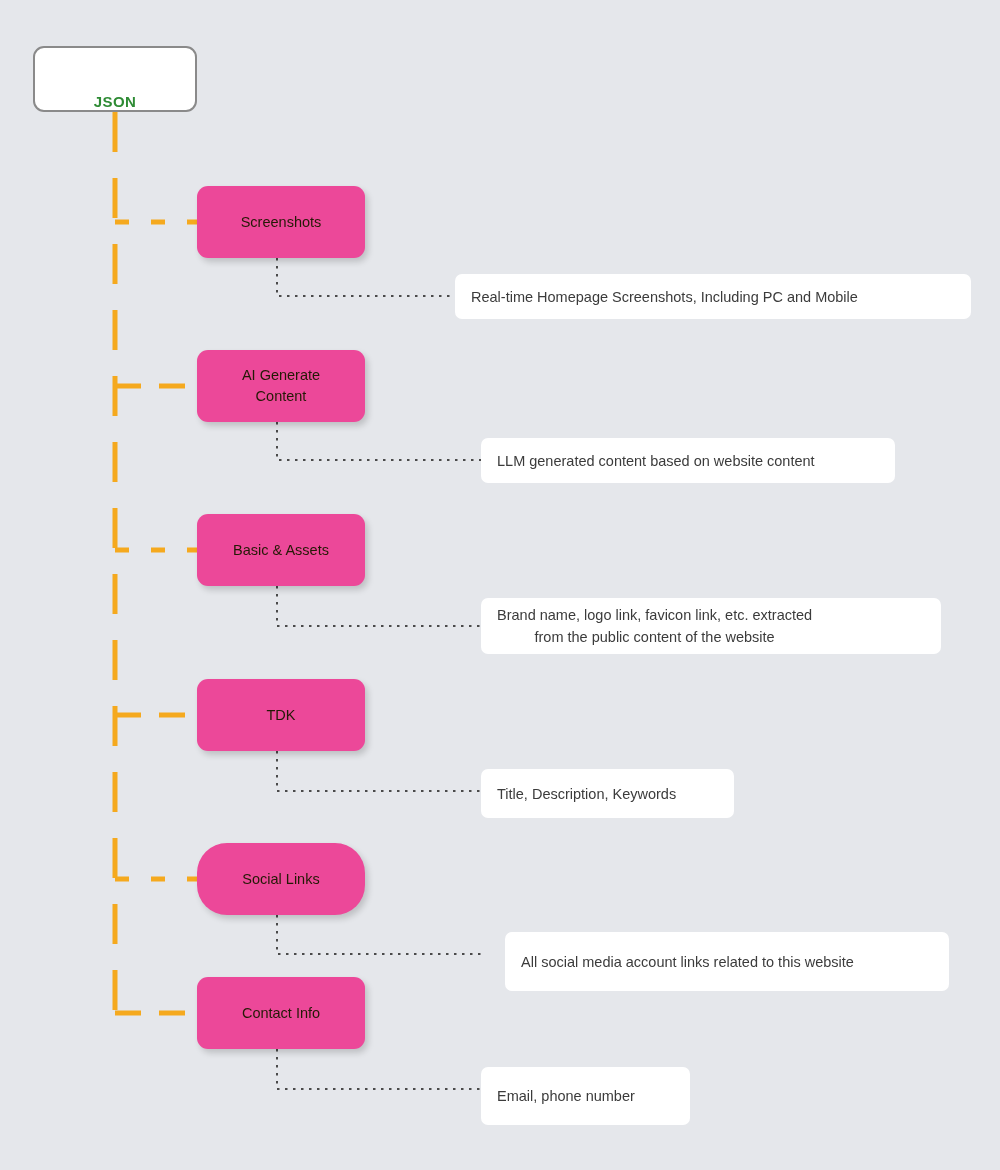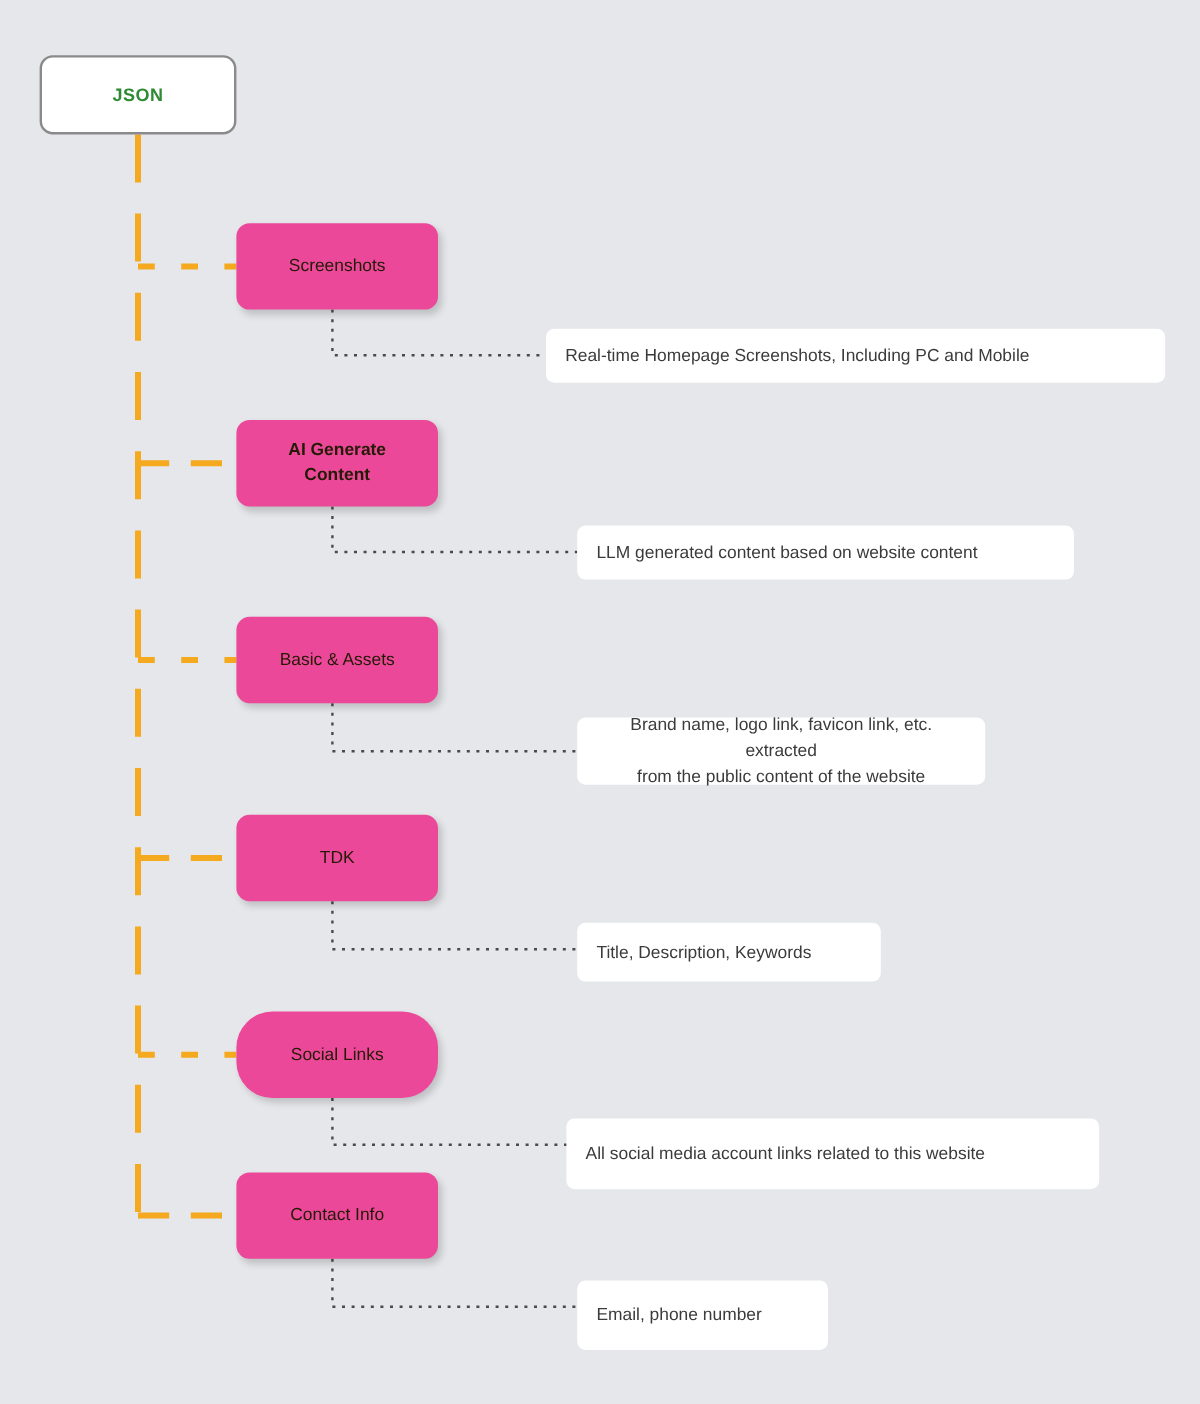--- a/index.html
+++ b/index.html
@@ -36,21 +36,21 @@
     position: absolute;
     left: 33px;
     top: 46px;
     width: 164px;
     height: 66px;
     background: #ffffff;
     border: 2px solid #8a8a8a;
     border-radius: 11px;
     box-sizing: border-box;
     display: flex;
-    align-items: center;
+    align-items: flex-end;
     justify-content: center;
   }
   .root-label {
     color: #2e8b34;
     font-size: 15px;
     font-weight: bold;
     letter-spacing: 0.4px;
   }
 
   
@@ -117,21 +117,21 @@
     <path d="M277,1049 L277,1089 L481,1089" stroke="#4a4a4a" stroke-width="2" fill="none" stroke-dasharray="2.5 5.5" stroke-linecap="butt"></path>
   </svg>
 
   <div class="root-node">
     <span class="root-label">JSON</span>
   </div>
 
   <div class="node" style="left:197px; top:186px; height:72px;">
     <span class="node-label">Screenshots</span>
   </div>
-  <div class="node" style="left:197px; top:350px; height:72px;font-weight:bold;">
+  <div class="node" style="left:197px; top:350px; height:72px;">
     <span class="node-label">AI Generate
 Content</span>
   </div>
   <div class="node" style="left:197px; top:514px; height:72px;">
     <span class="node-label">Basic &amp; Assets</span>
   </div>
   <div class="node" style="left:197px; top:679px; height:72px;">
     <span class="node-label">TDK</span>
   </div>
   <div class="node" style="left:197px; top:843px; height:72px;border-radius:30px;">
@@ -140,27 +140,27 @@
   <div class="node" style="left:197px; top:977px; height:72px;">
     <span class="node-label">Contact Info</span>
   </div>
 
   <div class="desc" style="left:455px; top:274px; width:516px; height:45px;">
     <span class="desc-label">Real-time Homepage Screenshots, Including PC and Mobile</span>
   </div>
   <div class="desc" style="left:481px; top:438px; width:414px; height:45px;">
     <span class="desc-label">LLM generated content based on website content</span>
   </div>
-  <div class="desc" style="left:481px; top:598px; width:340px; height:56px;">
+  <div class="desc" style="left:481px; top:598px; width:460px; height:56px;">
     <span class="desc-label">Brand name, logo link, favicon link, etc. extracted
 from the public content of the website</span>
   </div>
   <div class="desc" style="left:481px; top:769px; width:253px; height:49px;">
     <span class="desc-label">Title, Description, Keywords</span>
   </div>
-  <div class="desc" style="left:472px; top:932px; width:444px; height:59px;">
+  <div class="desc" style="left:505px; top:932px; width:444px; height:59px;">
     <span class="desc-label">All social media account links related to this website</span>
   </div>
   <div class="desc" style="left:481px; top:1067px; width:209px; height:58px;">
     <span class="desc-label">Email, phone number</span>
   </div>
 
 </div>
 
 </body></html>

